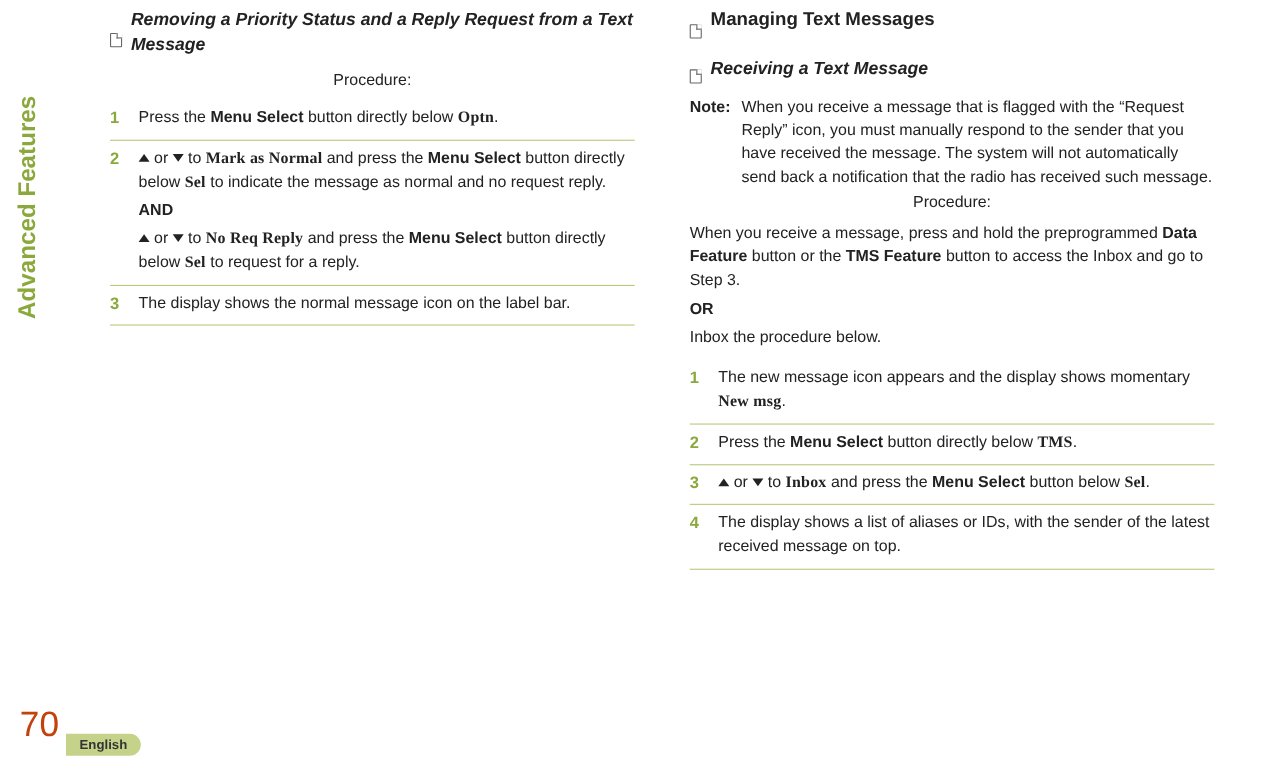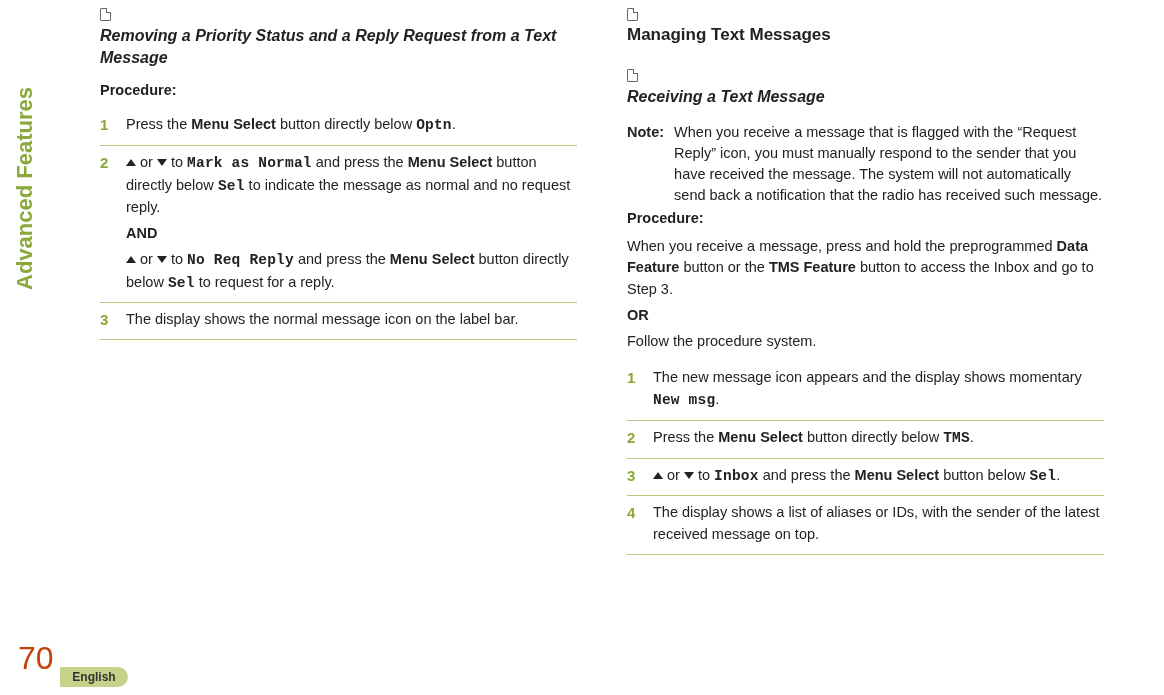--- a/index.html
+++ b/index.html
@@ -76,23 +76,24 @@
   .doc-icon::after {
     content: "";
     position: absolute;
     right: -1px; top: -1px;
     width: 4px; height: 4px;
     background: #fff;
     border-left: 1px solid #666;
     border-bottom: 1px solid #666;
   }
   .proc-label {
-    font-weight: bold;
+    font-weight: normal;
     font-size: 14.5px;
     margin-bottom: 10px;
+    text-align: center;
   }
   .note-row {
     display: flex;
     gap: 10px;
     font-size: 14.5px;
     line-height: 1.45;
     margin-bottom: 4px;
   }
   .note-row .note-key { font-weight: bold; flex: 0 0 auto; }
   .intro-block {
@@ -113,38 +114,38 @@
   }
   ol.steps > li:last-child { border-bottom: 1px solid #b7ca7d; }
   ol.steps > li .num {
     position: absolute;
     left: 0; top: 6px;
     color: #8aa83b;
     font-weight: bold;
     font-size: 15px;
   }
   .kw { font-weight: bold; }
-  .mono { font-family: Liberation Mono, monospace; font-weight: 900; letter-spacing: 0.2px; text-align: right; }
+  .mono { font-family: Liberation Serif, serif; font-weight: 900; letter-spacing: 0.2px; text-align: right; }
   .arrow {
     display: inline-block;
     width: 0; height: 0;
     vertical-align: 1px;
   }
   .arrow-up {
     border-left: 5px solid transparent;
     border-right: 5px solid transparent;
     border-bottom: 7px solid #222;
   }
   .arrow-down {
     border-left: 5px solid transparent;
     border-right: 5px solid transparent;
     border-top: 7px solid #222;
   }
   .and-sep, .or-sep { font-weight: bold; display: block; margin: 4px 0; }
-  .heading-with-icon { display: flex; align-items: flex-start; flex-direction: column; }
+  .heading-with-icon { display: flex; align-items: center; }
   .heading-with-icon .doc-icon { margin-top: 4px; flex: 0 0 auto; }
   .heading-with-icon .txt { flex: 1; }
 </style>
 </head>
 <body>
 
 <div class="page">
 
   <div class="side-label">Advanced Features</div>
   <div class="page-number">70</div>
@@ -198,21 +199,21 @@
       <div class="note-row">
         <span class="note-key">Note:</span>
         <span>When you receive a message that is flagged with the “Request Reply” icon, you must manually respond to the sender that you have received the message. The system will not automatically send back a notification that the radio has received such message.</span>
       </div>
 
       <div class="proc-label">Procedure:</div>
 
       <div class="intro-block">
         <span>When you receive a message, press and hold the preprogrammed </span><span class="kw">Data Feature</span><span> button or the </span><span class="kw">TMS Feature</span><span> button to access the Inbox and go to Step 3.</span>
         <span class="or-sep">OR</span>
-        <span>Follow the procedure system.</span>
+        <span>Inbox the procedure below.</span>
       </div>
 
       <ol class="steps">
 
         <li>
           <span class="num">1</span>
           <span>The new message icon appears and the display shows momentary </span><span class="mono">New msg</span><span>.</span>
         </li>
 
         <li>

